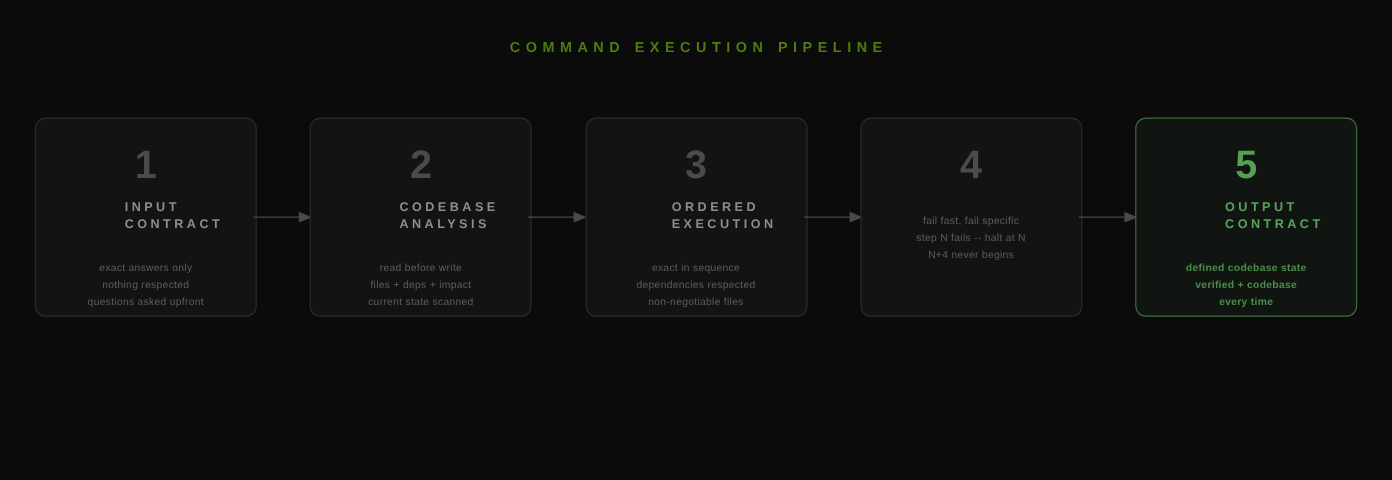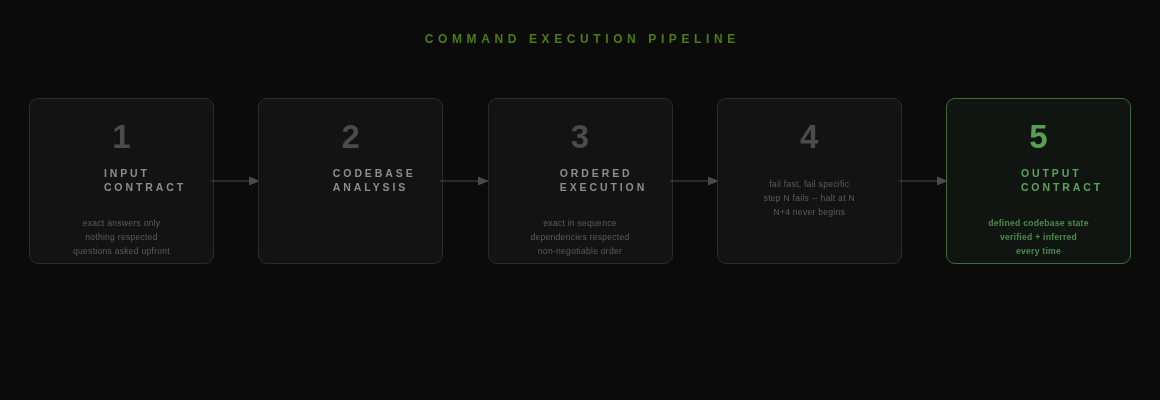--- a/index.html
+++ b/index.html
@@ -143,37 +143,42 @@
           <line x1="0" y1="6" x2="40" y2="6" stroke="#4a4a4a" stroke-width="1"></line>
           <polygon points="38,1.5 49,6 38,10.5" fill="#4a4a4a"></polygon>
         </svg>
       </div>
       <div class="card">
         <div class="card-number">2</div>
         <div class="card-title">
           <div>CODEBASE</div>
           <div>ANALYSIS</div>
         </div>
+        <div class="card-lines">
+          <span class="card-line">read before write</span>
+          <span class="card-line">files + deps + impact</span>
+          <span class="card-line">current state scanned</span>
+        </div>
       </div>
       <div class="connector">
         <svg width="50" height="12" viewBox="0 0 50 12">
           <line x1="0" y1="6" x2="40" y2="6" stroke="#4a4a4a" stroke-width="1"></line>
           <polygon points="38,1.5 49,6 38,10.5" fill="#4a4a4a"></polygon>
         </svg>
       </div>
       <div class="card">
         <div class="card-number">3</div>
         <div class="card-title">
           <div>ORDERED</div>
           <div>EXECUTION</div>
         </div>
         <div class="card-lines">
           <span class="card-line">exact in sequence</span>
           <span class="card-line">dependencies respected</span>
-          <span class="card-line">non-negotiable order</span>
+          <span class="card-line">non-negotiable files</span>
         </div>
       </div>
       <div class="connector">
         <svg width="50" height="12" viewBox="0 0 50 12">
           <line x1="0" y1="6" x2="40" y2="6" stroke="#4a4a4a" stroke-width="1"></line>
           <polygon points="38,1.5 49,6 38,10.5" fill="#4a4a4a"></polygon>
         </svg>
       </div>
       <div class="card">
         <div class="card-number">4</div>
@@ -190,19 +195,19 @@
         </svg>
       </div>
       <div class="card accent">
         <div class="card-number">5</div>
         <div class="card-title">
           <div>OUTPUT</div>
           <div>CONTRACT</div>
         </div>
         <div class="card-lines">
           <span class="card-line">defined codebase state</span>
-          <span class="card-line">verified + inferred</span>
+          <span class="card-line">verified + codebase</span>
           <span class="card-line">every time</span>
         </div>
       </div>
     </div>
 
 </div>
 
 </body></html>

